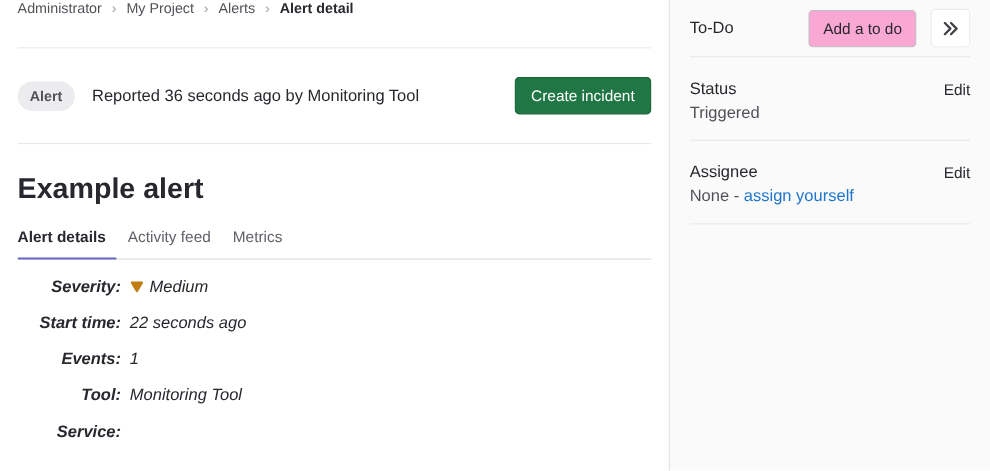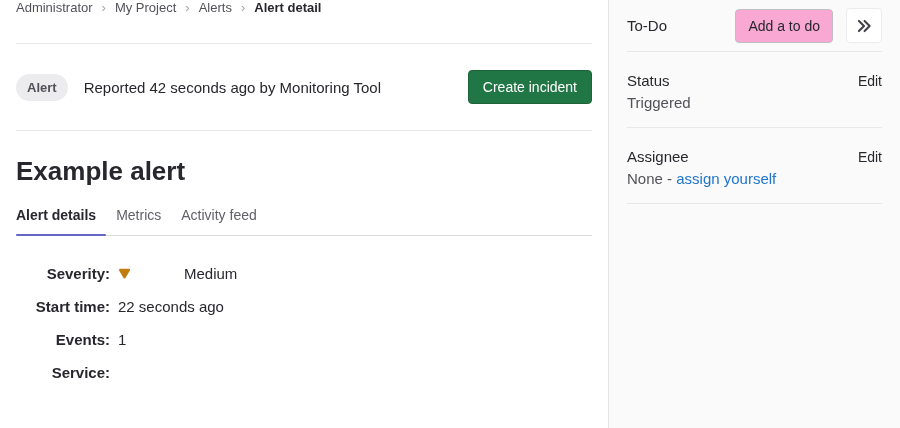--- a/index.html
+++ b/index.html
@@ -59,24 +59,24 @@
     font-size:14px; color:var(--tab-inactive);
     cursor:pointer; position:relative;
   }
   .tab:first-child { padding-left:0;text-align:right; }
   .tab.active { color:var(--text); font-weight:700; }
   .tab.active::after {
     content:""; position:absolute; left:0; right:0; bottom:-1px;
     height:2px; background:var(--accent); border-radius:2px;
   }
 
-  .details { margin:28px 16px 0; font-size:15px; }
+  .details { margin:15px 16px 0; font-size:15px;font-style:italic; }
   .detail-row { display:flex; align-items:center; margin-bottom:14px; line-height:19px; }
   .detail-label { width:94px; text-align:right; font-weight:700; margin-right:8px; flex:none; }
-  .detail-value { display:flex; align-items:center; color:var(--text);gap:48px; }
+  .detail-value { display:flex; align-items:center; color:var(--text); }
   .severity-icon { color:var(--severity-medium); width:13px; height:13px; margin-right:5px; flex:none; }
 
   
   .sidebar {
     width:292px; flex:none;
     background:var(--sidebar-bg);
     border-left:1px solid var(--sidebar-border);
     padding:0 18px;
   }
   .todo-row {
@@ -116,49 +116,53 @@
     <span class="crumb-sep">›</span>
     <span class="crumb">My Project</span>
     <span class="crumb-sep">›</span>
     <span class="crumb">Alerts</span>
     <span class="crumb-sep">›</span>
     <span class="crumb current">Alert detail</span>
   </nav>
 
   <div class="alert-bar">
     <span class="alert-badge">Alert</span>
-    <span class="reported-text">Reported 42 seconds ago by Monitoring Tool</span>
+    <span class="reported-text">Reported 36 seconds ago by Monitoring Tool</span>
     <button class="create-incident-btn">Create incident</button>
   </div>
 
   <h1 class="page-title">Example alert</h1>
 
   <div class="tabs">
     <div class="tab active">Alert details</div>
+    <div class="tab">Activity feed</div>
     <div class="tab">Metrics</div>
-    <div class="tab">Activity feed</div>
   </div>
 
   <div class="details">
     <div class="detail-row">
       <span class="detail-label">Severity:</span>
       <span class="detail-value">
         <svg class="severity-icon" viewBox="0 0 14 14" aria-hidden="true">
           <path d="M2.2 3.2 h9.6 L7 11.2 Z" fill="currentColor" stroke="currentColor" stroke-width="2.4" stroke-linejoin="round"></path>
         </svg>
         <span>Medium</span>
       </span>
     </div>
     <div class="detail-row">
       <span class="detail-label">Start time:</span>
       <span class="detail-value">22 seconds ago</span>
     </div>
     <div class="detail-row">
       <span class="detail-label">Events:</span>
       <span class="detail-value">1</span>
+    </div>
+    <div class="detail-row">
+      <span class="detail-label">Tool:</span>
+      <span class="detail-value">Monitoring Tool</span>
     </div>
     <div class="detail-row">
       <span class="detail-label">Service:</span>
     </div>
   </div>
 
 </div>
 
 <aside class="sidebar">
 

